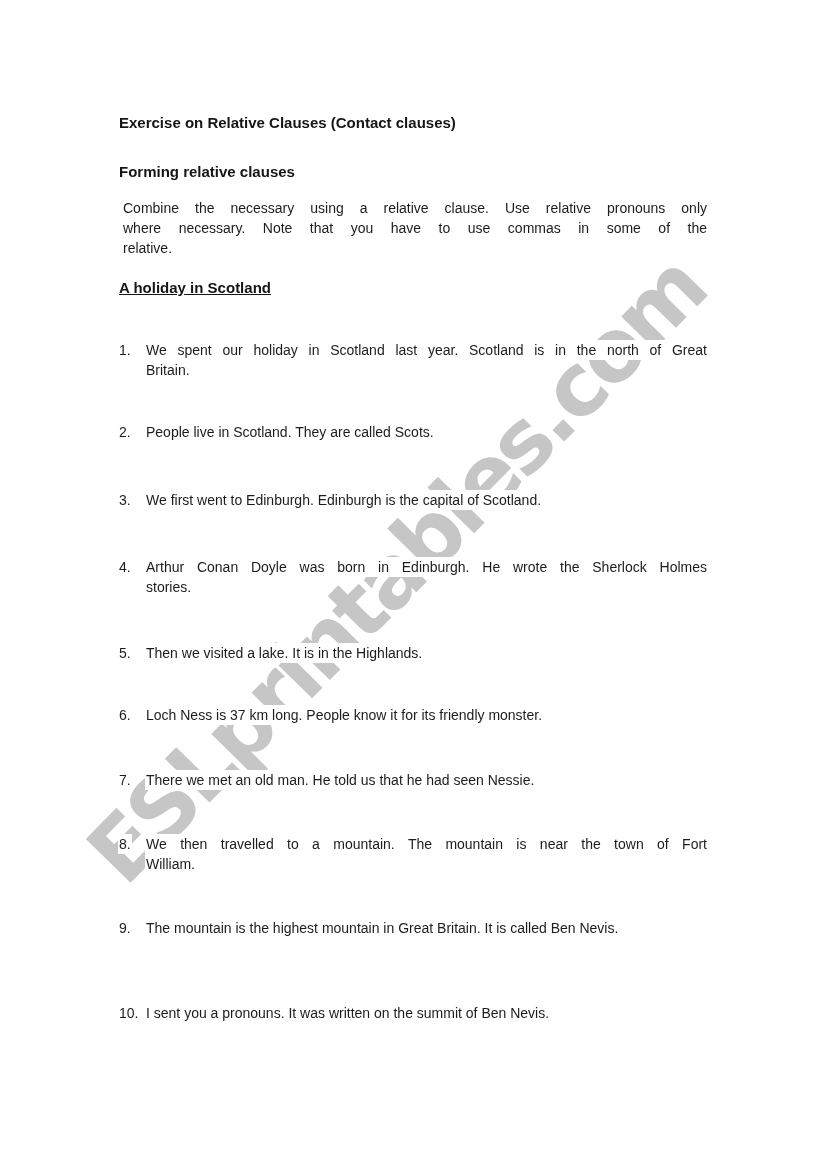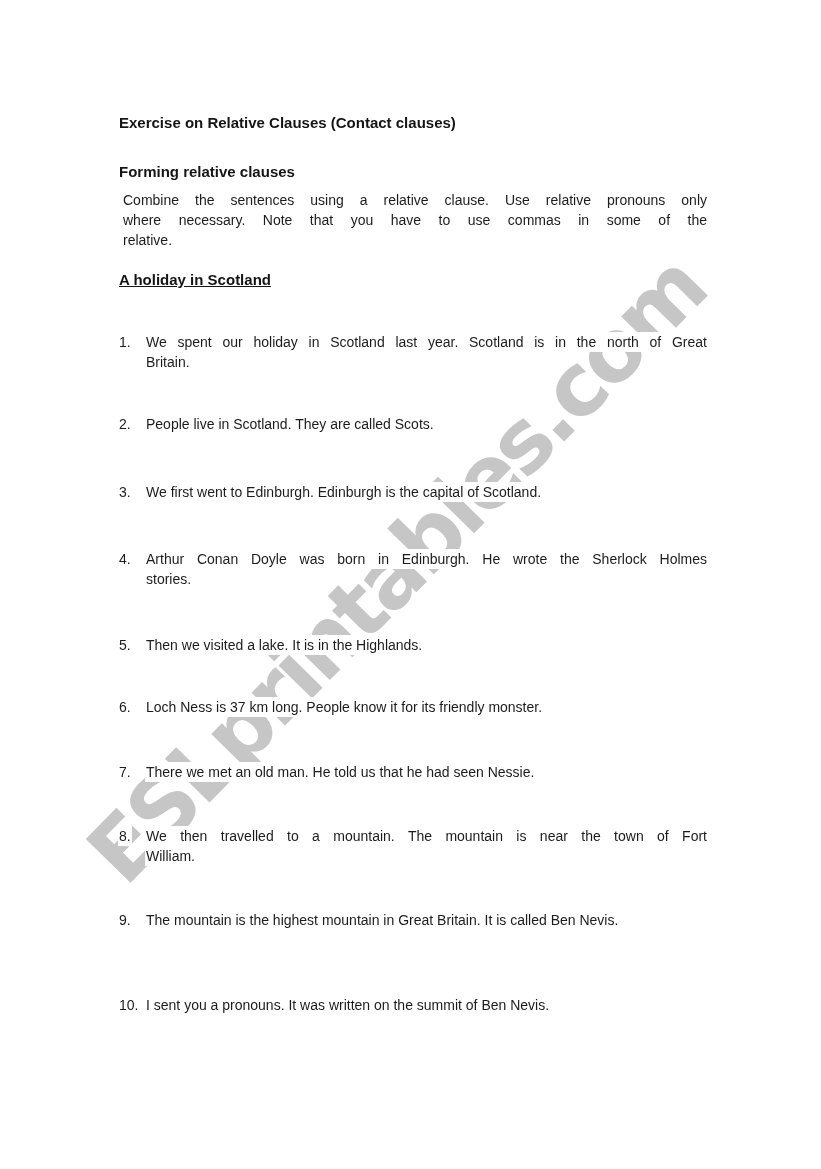--- a/index.html
+++ b/index.html
@@ -41,21 +41,21 @@
     padding:113px 113px 0 118px;
   }
   h1,h2{
     font-size:15px;
     line-height:20px;
     font-weight:bold;
     margin:0;
     color:#151515;
   }
   h1{margin-bottom:29px;}
-  h2.forming{margin-bottom:8px;}
+  h2.forming{margin-bottom:16px;}
   h2.holiday{margin-bottom:42px;text-decoration:underline;}
   .line{
     line-height:20px;
     font-size:14px;
     white-space:normal;
   }
   .line.j{
     text-align:justify;
     text-align-last:justify;
   }
@@ -104,21 +104,21 @@
 
   <div class="watermark" style="color: rgb(198, 198, 198);">ESLprintables.com</div>
 
   <div class="content">
 
     <h1><span class="bg">Exercise on Relative Clauses (Contact clauses)</span></h1>
 
     <h2 class="forming"><span class="bg">Forming relative clauses</span></h2>
 
     <div class="instructions">
-      <div class="line j"><span class="bg">Combine the sentences using a relative clause. Use relative pronouns only</span></div>
+      <div class="line j"><span class="bg">Combine the necessary using a relative clause. Use relative pronouns only</span></div>
       <div class="line j"><span class="bg">where necessary. Note that you have to use commas in some of the</span></div>
       <div class="line"><span class="bg">relative.</span></div>
     </div>
 
     <h2 class="holiday"><span class="bg">A holiday in Scotland</span></h2>
 
     <ol class="items">
 
       <li>
         <span class="num"><span class="bg">1.</span></span>

